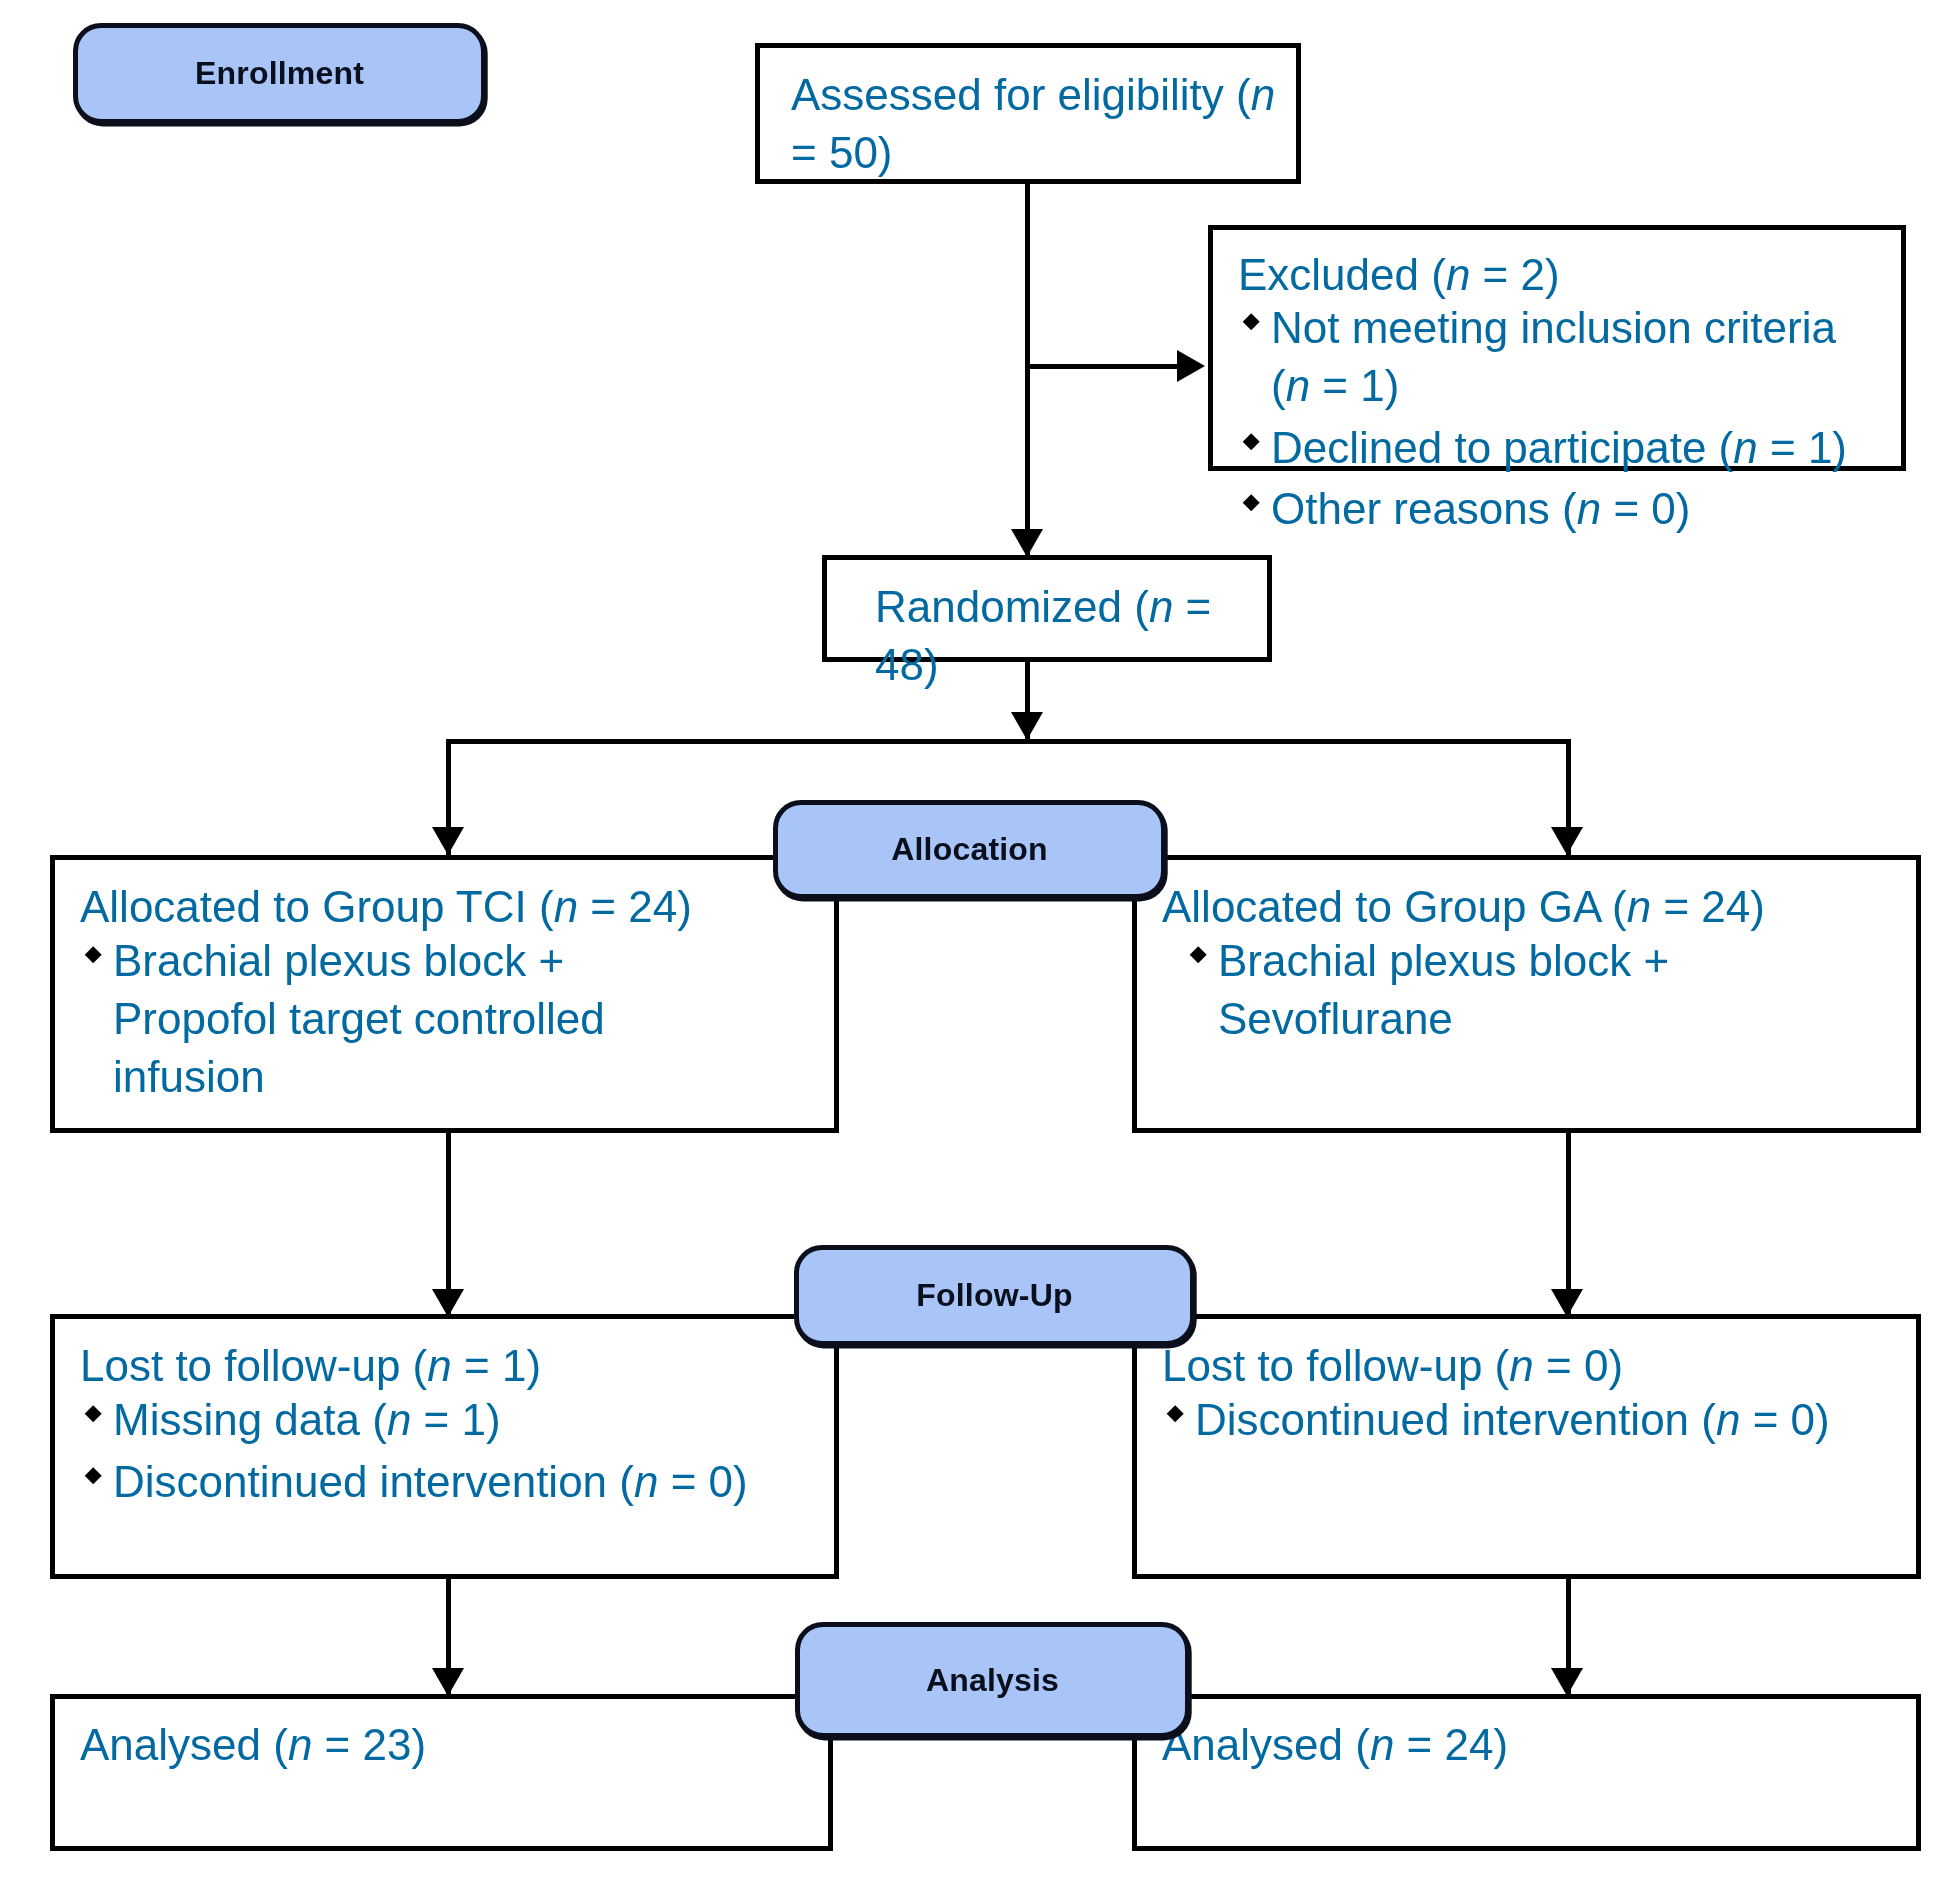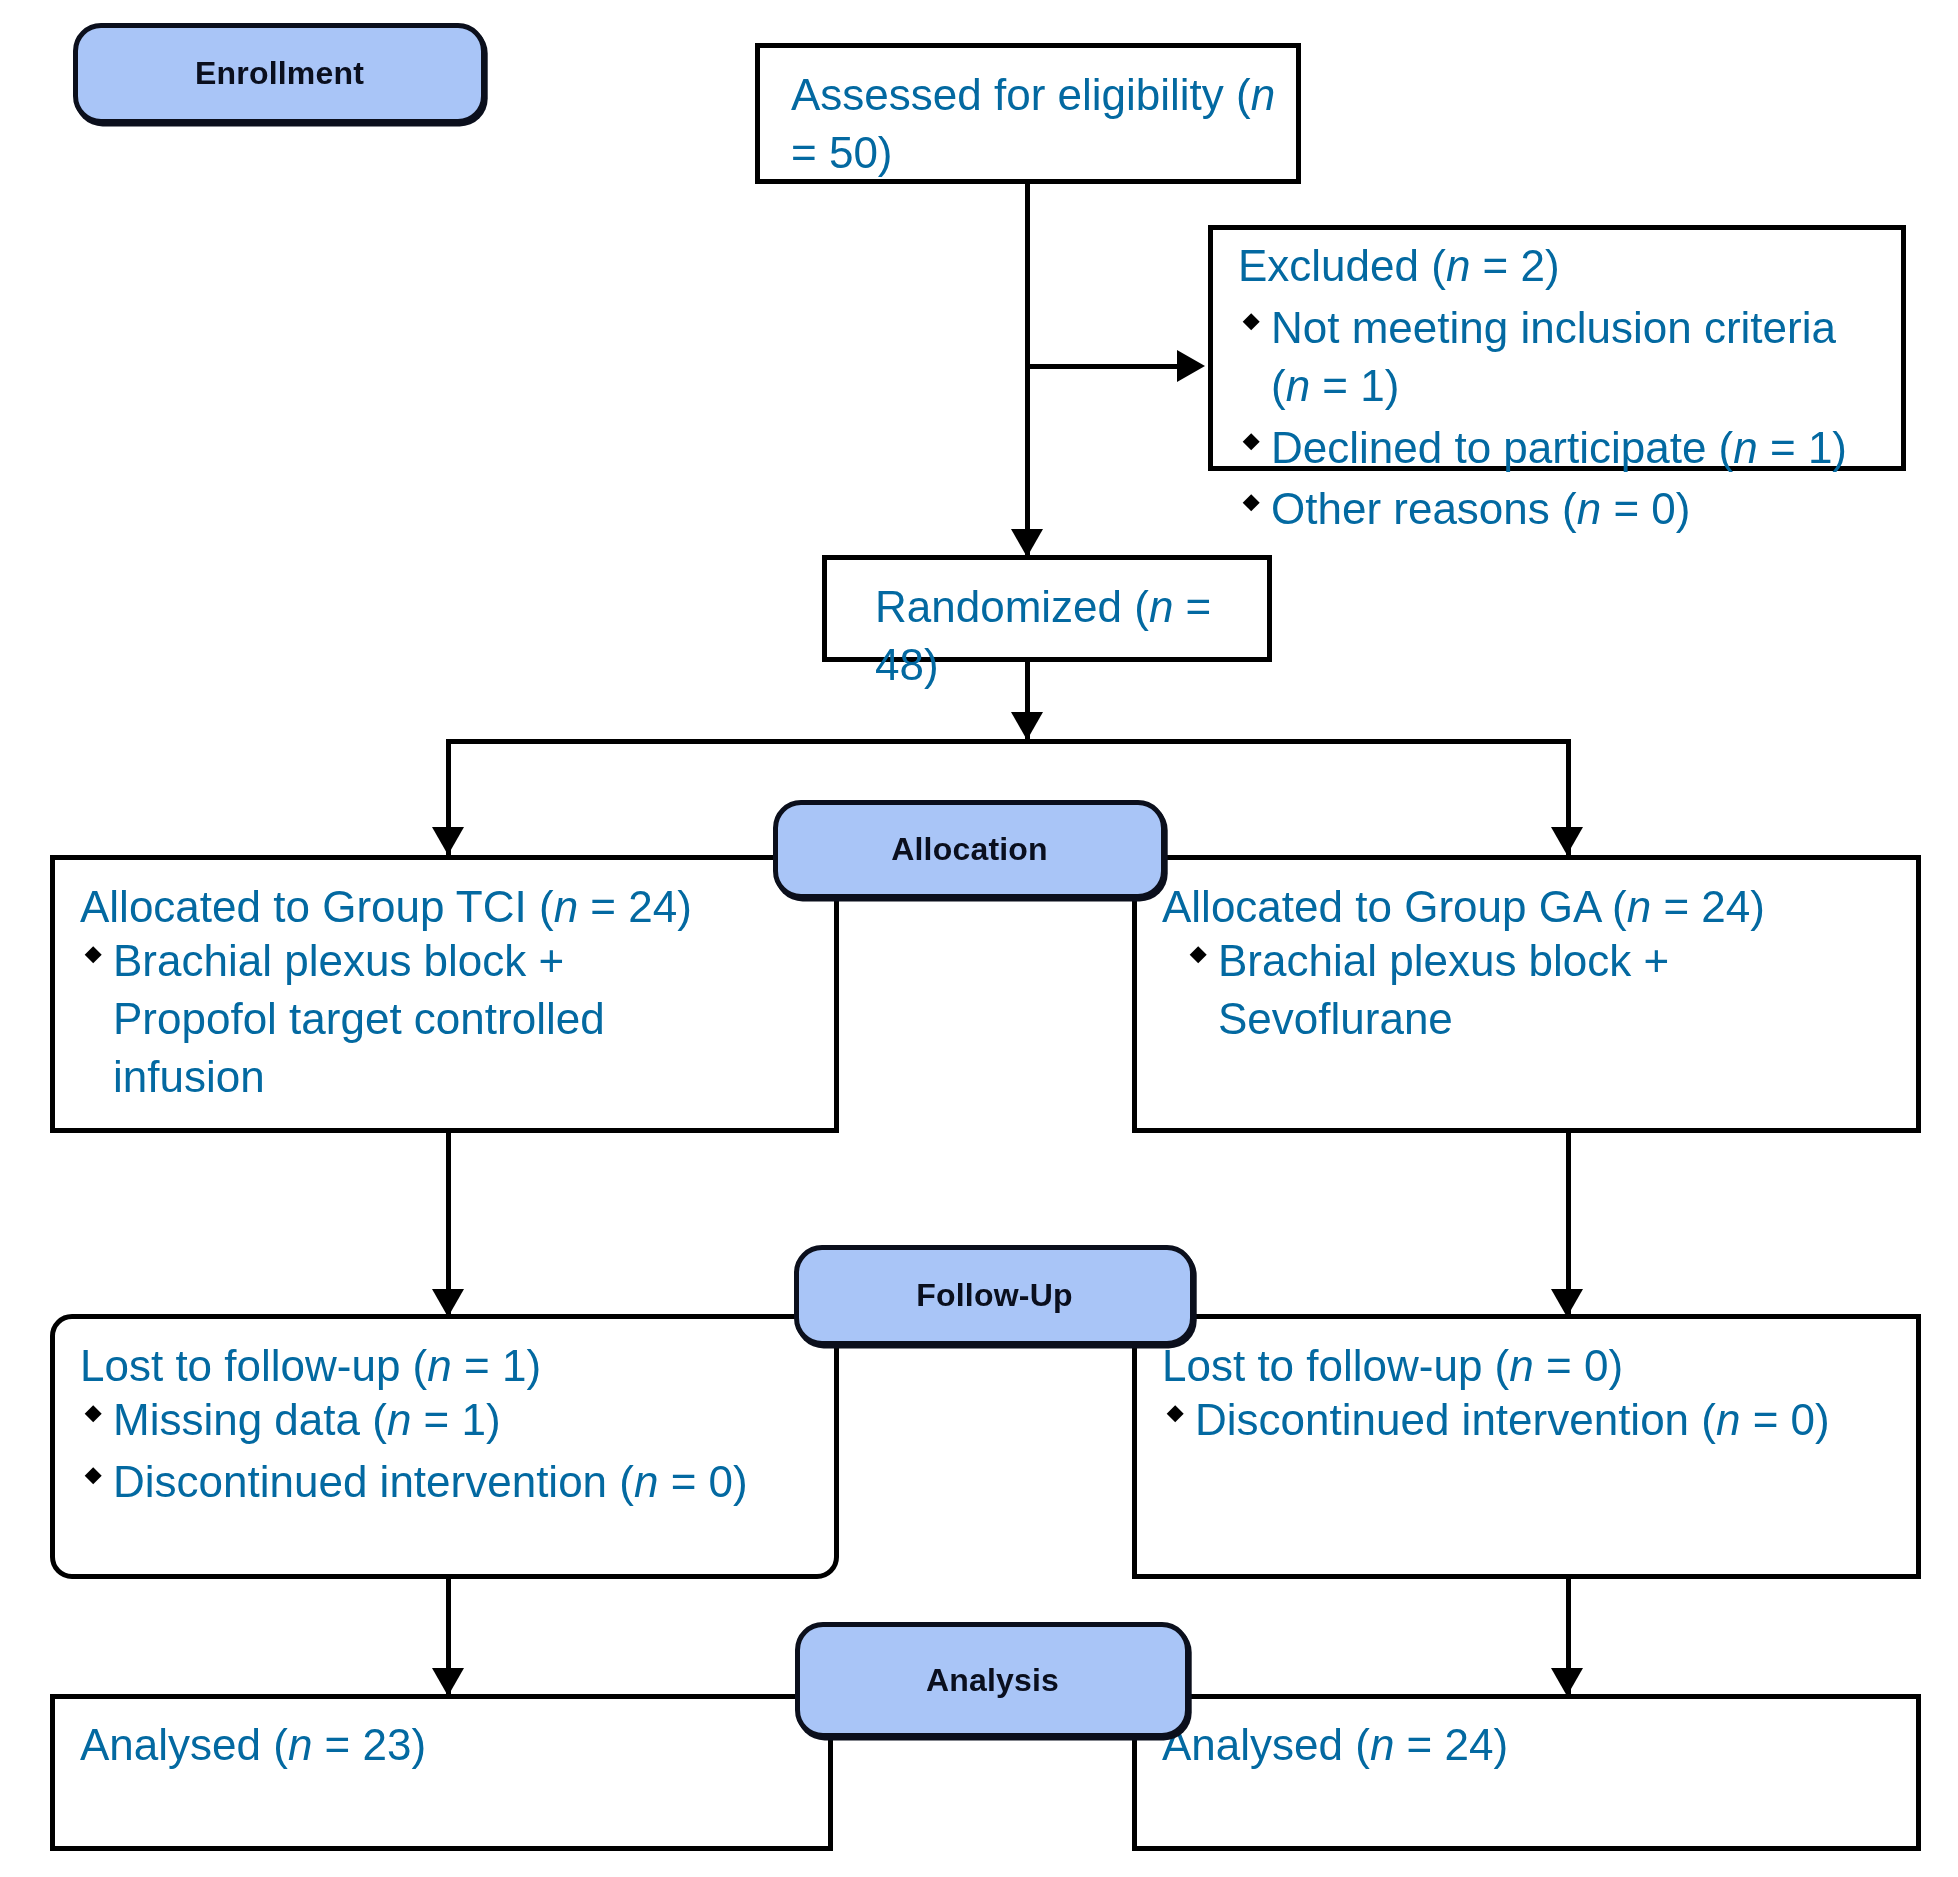--- a/index.html
+++ b/index.html
@@ -134,21 +134,21 @@
   <div class="vline" style="left:1566px; top:1579px; height:116px;"></div>
   <div class="arrow-down" style="left:1551px; top:1668px;"></div>
 
   <div class="box center" style="left:755px; top:43px; width:546px; height:141px;">
     <div class="txt" style="top:18px; text-align:left; left:31px;">
       <span>Assessed for eligibility (</span><span class="ital">n</span><span> = 50)</span>
     </div>
   </div>
 
   <div class="box" style="left:1208px; top:225px; width:698px; height:246px;">
-    <div class="txt" style="top:7px;">
+    <div class="txt" style="top:16px;">
       <span>Excluded (</span><span class="ital">n</span><span> = 2)</span>
     </div>
     <div class="txt" style="top:66px;">
       <ul class="blist hang">
         <li><span class="dia"></span><span>Not meeting inclusion criteria (</span><span class="ital">n</span><span> = 1)</span></li>
         <li><span class="dia"></span><span>Declined to participate (</span><span class="ital">n</span><span> = 1)</span></li>
         <li><span class="dia"></span><span>Other reasons (</span><span class="ital">n</span><span> = 0)</span></li>
       </ul>
     </div>
   </div>
@@ -174,21 +174,21 @@
     <div class="txt" style="top:18px;">
       <span>Allocated to Group GA (</span><span class="ital">n</span><span> = 24)</span>
     </div>
     <div class="txt" style="top:69px; left:48px;">
       <ul class="blist hang">
         <li><span class="dia"></span><span>Brachial plexus block + Sevoflurane</span></li>
       </ul>
     </div>
   </div>
 
-  <div class="box" style="left:50px; top:1314px; width:789px; height:265px;border-radius:22px;">
+  <div class="box" style="left:50px; top:1314px; width:789px; height:265px;">
     <div class="txt" style="top:18px;">
       <span>Lost to follow-up (</span><span class="ital">n</span><span> = 1)</span>
     </div>
     <div class="txt" style="top:69px;">
       <ul class="blist">
         <li><span class="dia"></span><span>Missing data (</span><span class="ital">n</span><span> = 1)</span></li>
         <li><span class="dia"></span><span>Discontinued intervention (</span><span class="ital">n</span><span> = 0)</span></li>
       </ul>
     </div>
   </div>

